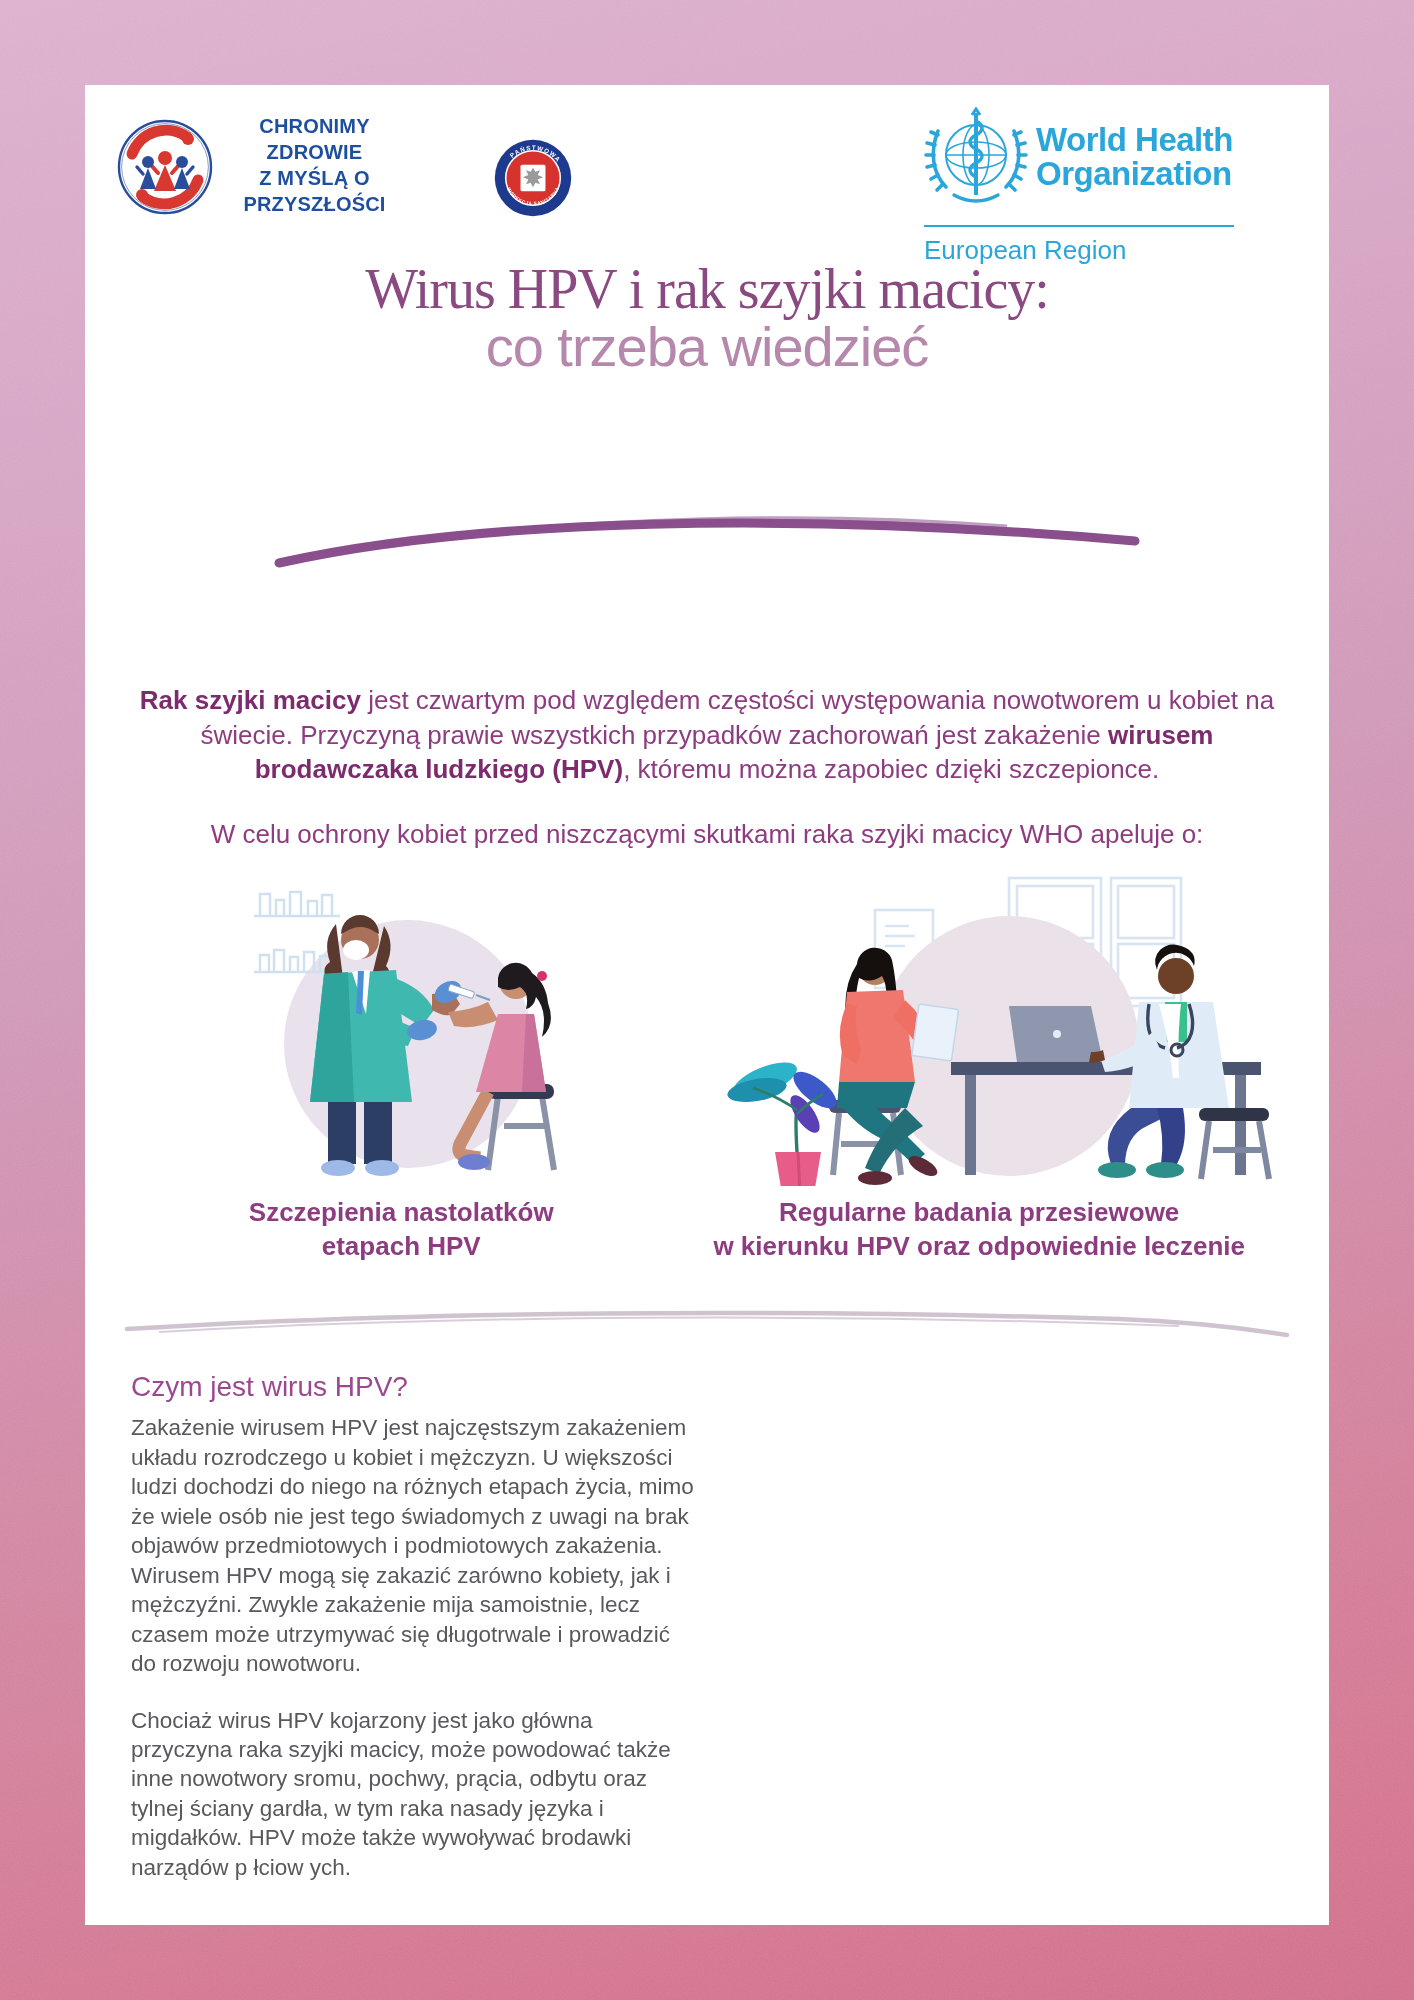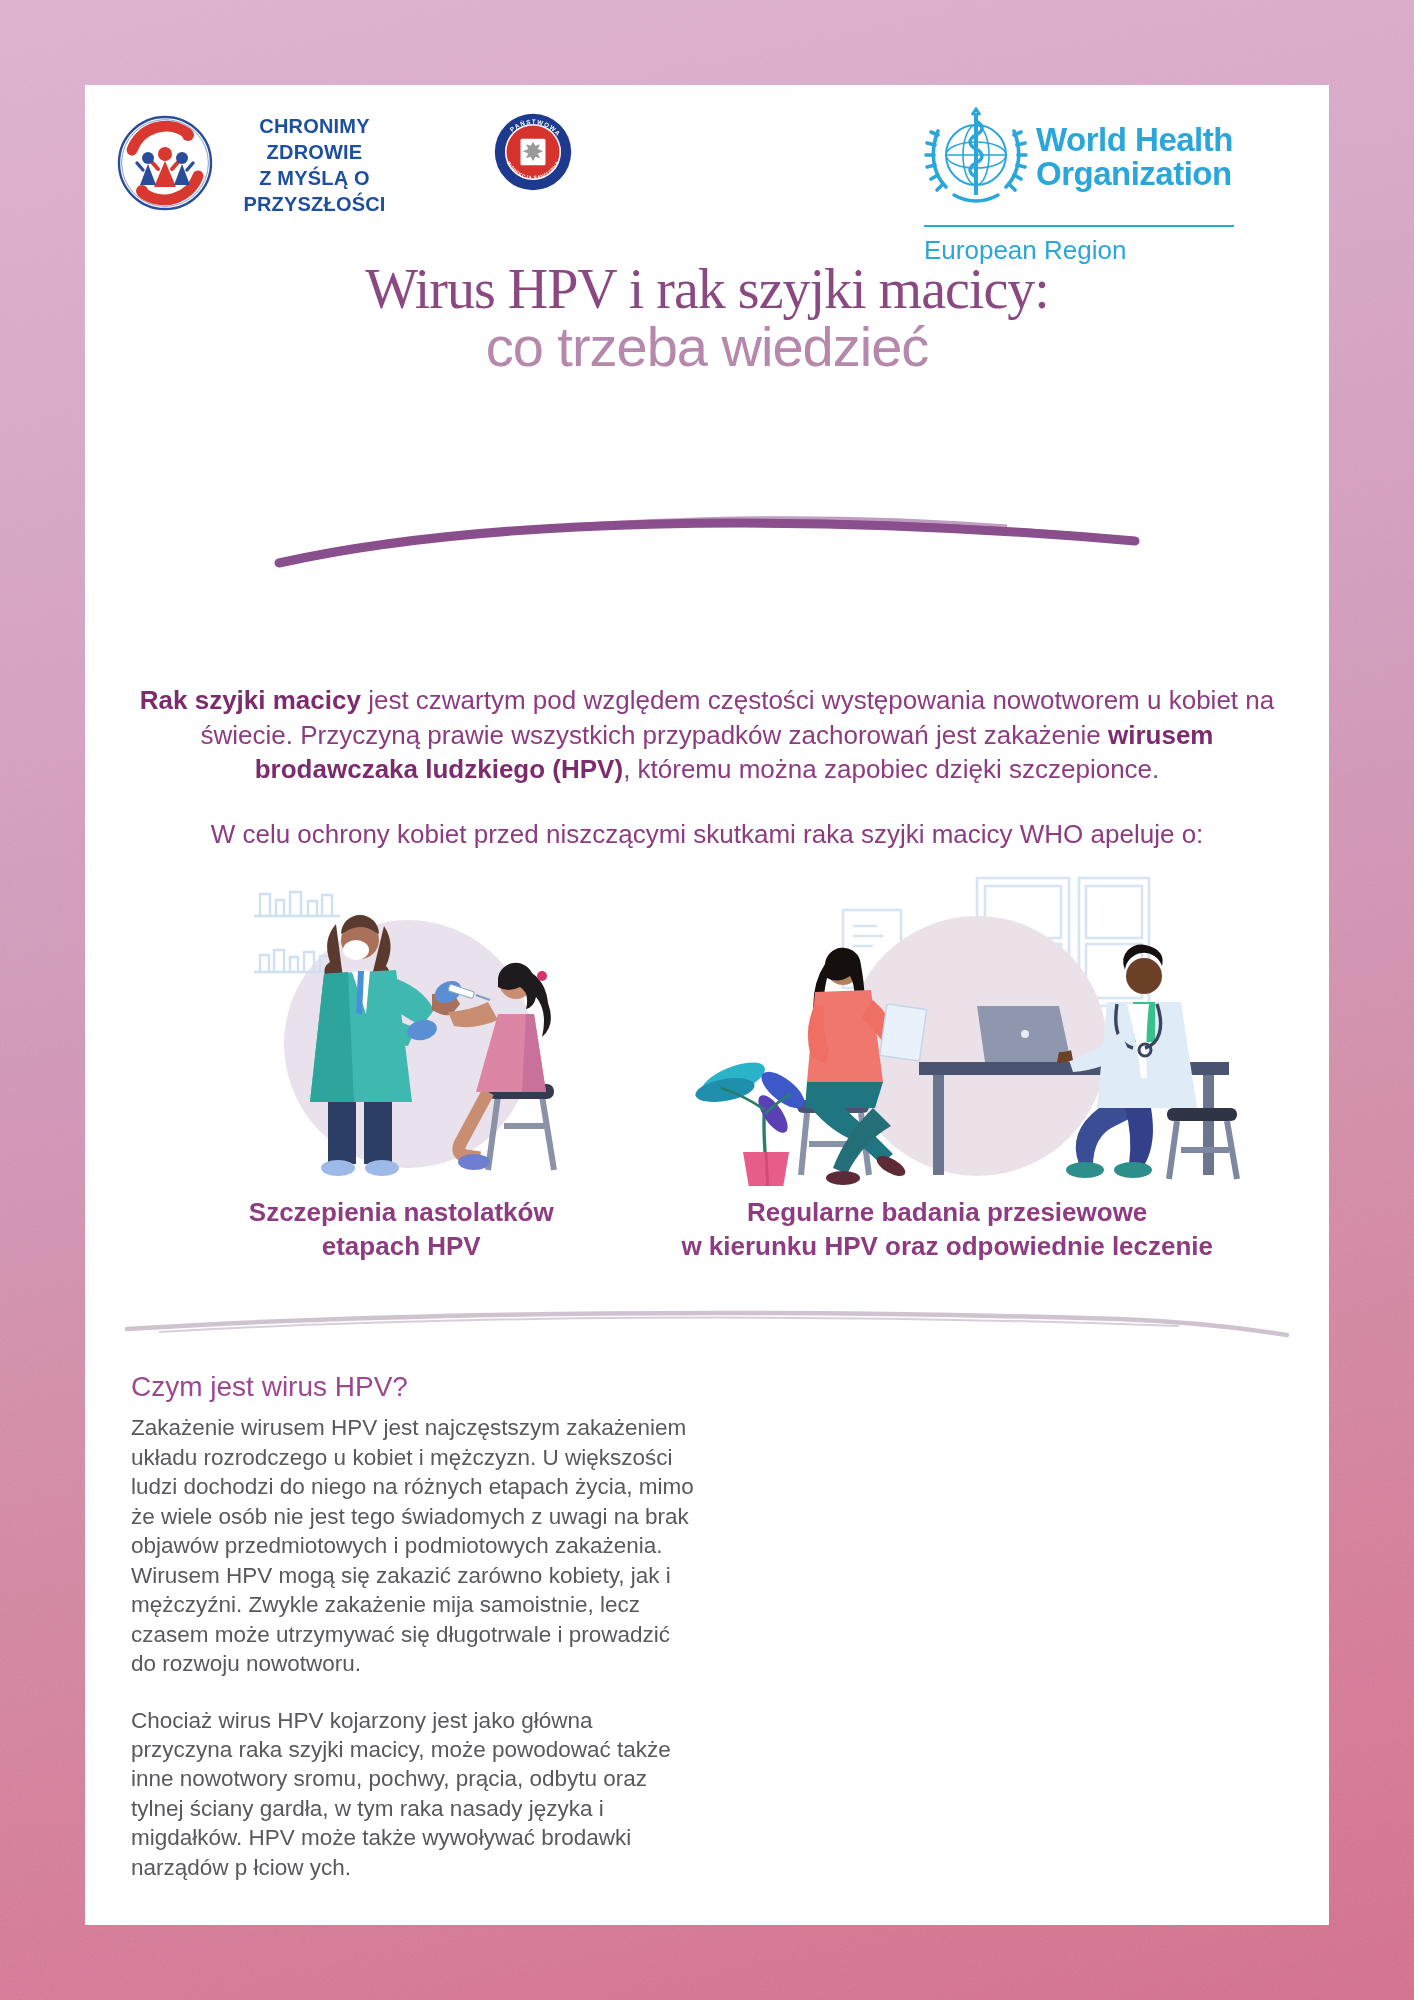--- a/index.html
+++ b/index.html
@@ -4,21 +4,21 @@
 <style>
   html,body{margin:0;padding:0;}
   body{width:1414px;height:2000px;position:relative;font-family:"Liberation Sans","DejaVu Sans",sans-serif;overflow:hidden;}
   #page{position:absolute;inset:0;}
   .bg{position:absolute;inset:0;background:linear-gradient(168deg,#dcb0cd 0%,#d6a4c4 22%,#cf96b6 45%,#d2849f 70%,#d4738f 92%,#d06d8a 100%);}
   .bg-noise{position:absolute;inset:0;opacity:.5;}
   .card{position:absolute;left:85px;top:85px;width:1244px;height:1840px;background:#ffffff;z-index:2;overflow:hidden;}
 
   
   .header{position:relative;height:168px;}
-  .logo-left{position:absolute;left:30px;top:28px;display:flex;align-items:flex-start;}
+  .logo-left{position:absolute;left:30px;top:28px;display:flex;align-items:flex-end;}
   .logo-left svg.sigil{width:100px;height:100px;flex:0 0 auto;}
   .logo-left .motto{margin-left:12px;width:175px;text-align:center;color:#1e4f9e;font-weight:700;font-size:20px;line-height:1.3;letter-spacing:.2px;}
   .logo-left svg.badge{width:78px;height:78px;margin-left:92px;flex:0 0 auto;}
   .who{position:absolute;top:22px;right:95px;width:310px;color:#2aa6db;}
   .who-row{display:flex;align-items:flex-start;}
   .who-row svg{width:104px;height:110px;flex:0 0 auto;}
   .who-name{margin-left:8px;font-weight:700;font-size:33px;line-height:1.04;padding-top:16px;letter-spacing:-.5px;}
   .who-rule{height:2px;background:#2aa6db;margin-top:8px;width:100%;}
   .who-region{font-size:26px;margin-top:8px;font-weight:400;}
 
@@ -27,21 +27,21 @@
   .title .t1{font-size:56px;color:#8b4981;letter-spacing:-1px;font-family:Liberation Serif, serif;}
   .title .t2{font-size:56px;color:#b588ac;letter-spacing:-1px;margin-top:2px;}
   .brush1{display:block;margin:128px auto 0;}
 
   
   .intro{width:1175px;margin:108px auto 16px;text-align:center;font-size:26px;line-height:1.33;color:#8e3c80;}
   .intro b{color:#7c2c6d;}
   .call{width:1175px;margin:32px auto 0;text-align:center;font-size:26px;color:#8e3c80;}
 
   
-  .actions{display:flex;padding:0 76px;margin-top:14px;}
+  .actions{display:flex;padding:0 76px;margin-top:14px;gap:32px;}
   .action{display:flex;flex-direction:column;align-items:center;}
   .action.a1{flex:0 0 44%;}
   .action.a2{flex:0 0 56%;}
   .action .pic{height:322px;display:flex;align-items:flex-end;justify-content:center;}
   .caption{margin-top:10px;text-align:center;font-weight:700;font-size:26px;line-height:1.3;color:#8e3c80;}
 
   .brush2{display:block;margin:40px auto 0;}
 
   
   .bottom{display:flex;padding:0 46px;margin-top:22px;flex-direction:column;}

